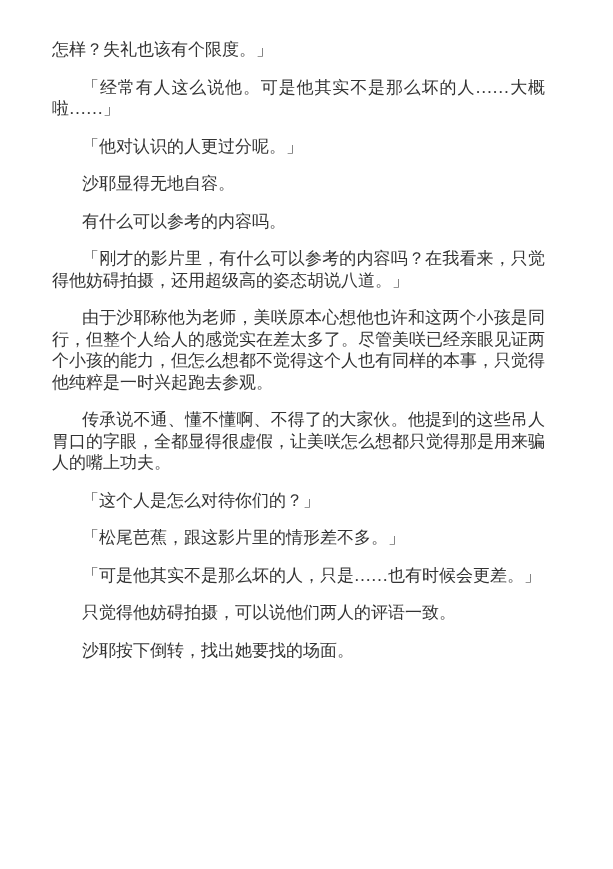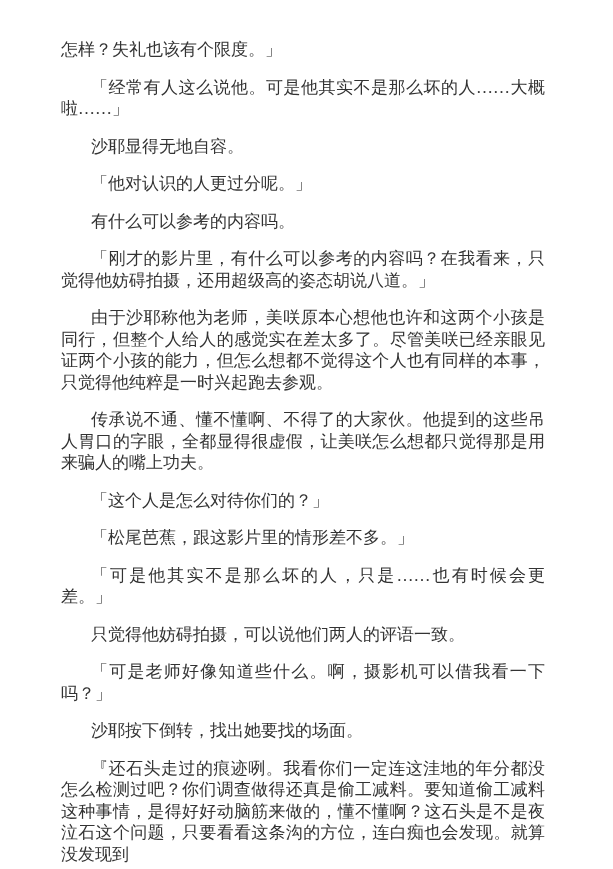--- a/index.html
+++ b/index.html
@@ -15,42 +15,40 @@
     width: 613px;
     height: 869px;
     padding: 39px 68px 0 45px;
     background: #ffffff;
     font-family: "Liberation Serif", "DejaVu Serif", serif;
     font-size: 17px;
     line-height: 21.5px;
     color: #333333;
   }
   .page p {
-    margin: 0 0 16px 16px;
+    margin: 0 0 16px 7px;
     text-align: justify;
     text-justify: inter-ideograph;
     text-indent: 30px;
     word-break: break-all;
   }
   .page p.continuation {
     text-indent: 0;
   }
 </style>
 </head>
 <body>
 
 <div class="page">
   <p class="continuation">怎样？失礼也该有个限度。」</p>
   <p>「经常有人这么说他。可是他其实不是那么坏的人……大概啦……」</p>
+  <p>「他对认识的人更过分呢。」</p>
   <p>沙耶显得无地自容。</p>
-  <p>「他对认识的人更过分呢。」</p>
   <p>有什么可以参考的内容吗。</p>
   <p>「刚才的影片里，有什么可以参考的内容吗？在我看来，只觉得他妨碍拍摄，还用超级高的姿态胡说八道。」</p>
   <p>由于沙耶称他为老师，美咲原本心想他也许和这两个小孩是同行，但整个人给人的感觉实在差太多了。尽管美咲已经亲眼见证两个小孩的能力，但怎么想都不觉得这个人也有同样的本事，只觉得他纯粹是一时兴起跑去参观。</p>
   <p>传承说不通、懂不懂啊、不得了的大家伙。他提到的这些吊人胃口的字眼，全都显得很虚假，让美咲怎么想都只觉得那是用来骗人的嘴上功夫。</p>
   <p>「这个人是怎么对待你们的？」</p>
   <p>「松尾芭蕉，跟这影片里的情形差不多。」</p>
   <p>「可是他其实不是那么坏的人，只是……也有时候会更差。」</p>
   <p>只觉得他妨碍拍摄，可以说他们两人的评语一致。</p>
-  <p>「可是老师好像知道些什么。啊，摄影机可以借我看一下吗？」</p>
   <p>沙耶按下倒转，找出她要找的场面。</p>
-  <p>『还石头走过的痕迹咧。我看你们一定连这洼地的年分都没怎么检测过吧？你们调查做得还真是偷工减料。要知道偷工减料这种事情，是得好好动脑筋来做的，懂不懂啊？这石头是不是夜泣石这个问题，只要看看这条沟的方位，连白痴也会发现。就算没发现到</p>
 </div>
 
 </body></html>

